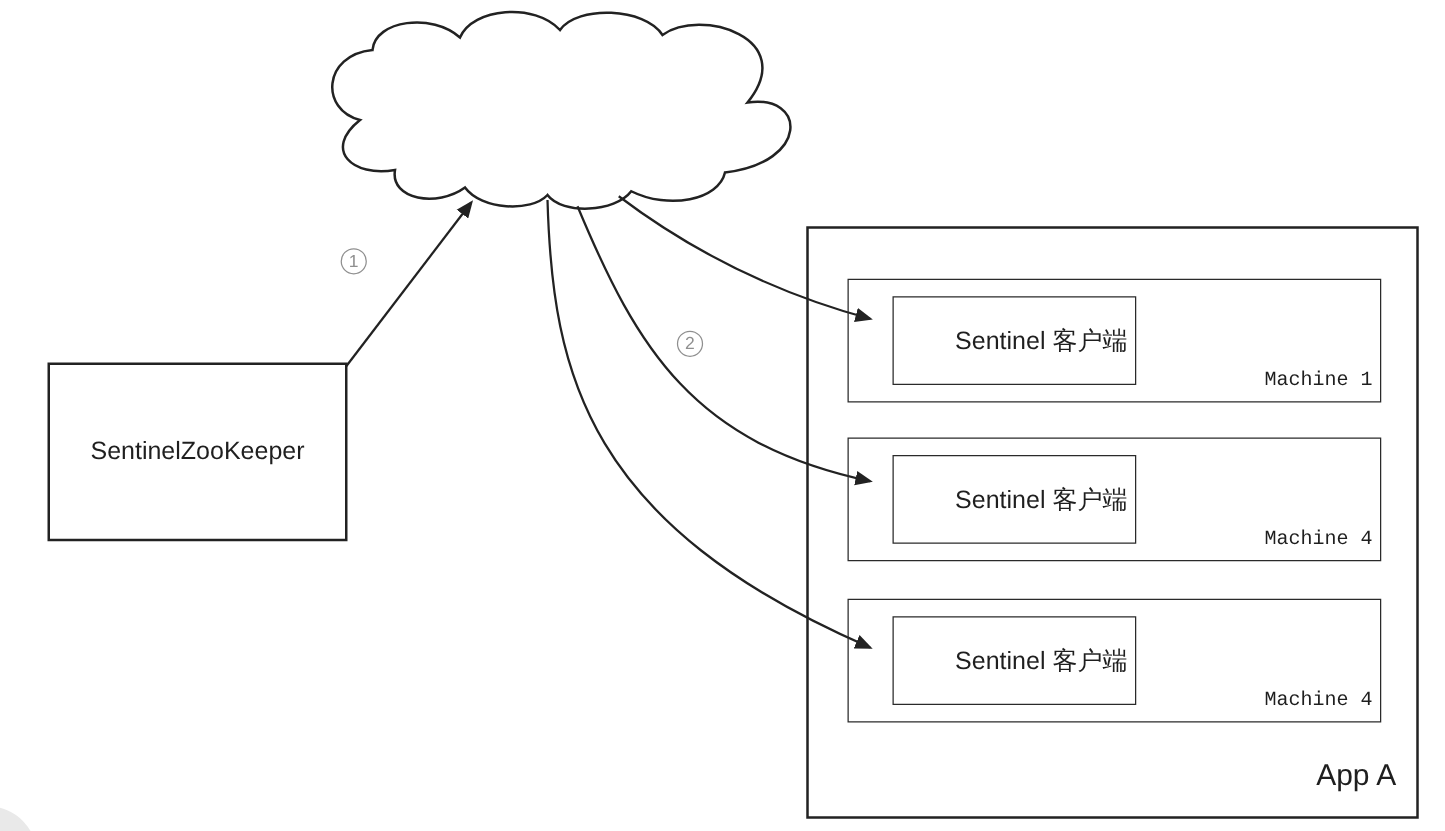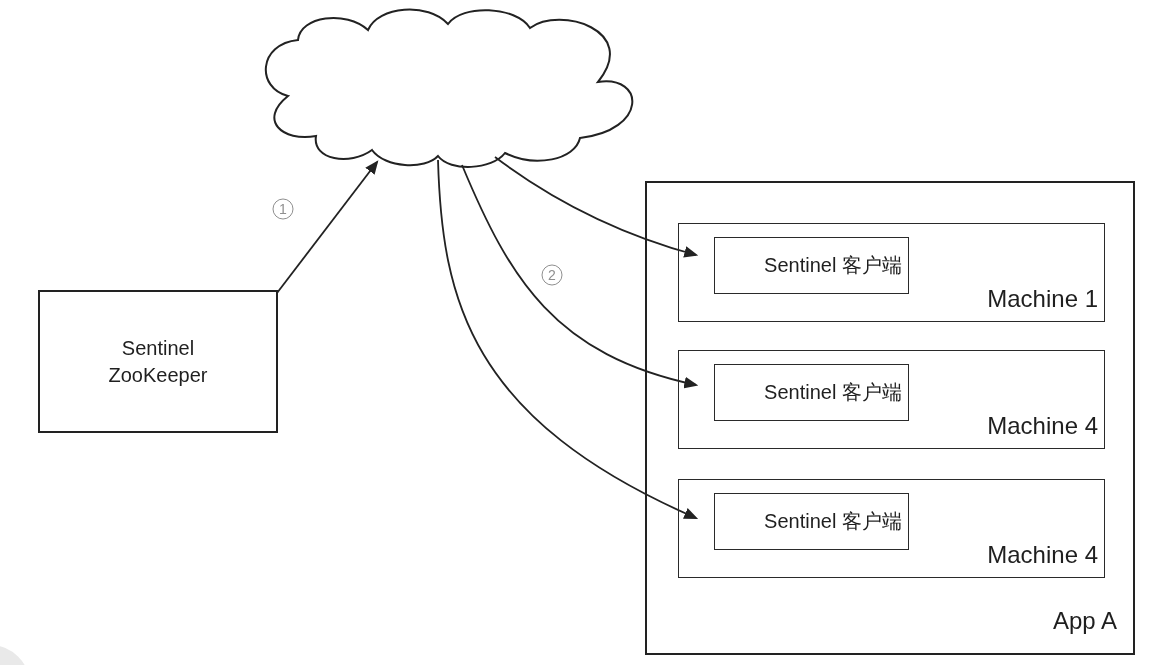--- a/index.html
+++ b/index.html
@@ -7,43 +7,43 @@
     position:relative; width:1156px; height:665px; overflow:hidden;
     background:#ffffff;
     font-family:"Liberation Sans","DejaVu Sans",sans-serif;
     color:#1f1f1f;
   }
   .layer { position:absolute; left:0; top:0; width:1156px; height:665px; }
   .box { position:absolute; box-sizing:border-box; background:transparent; }
   .dashboard {
     left:38px; top:290px; width:240px; height:143px;
     border:2px solid #222;
-    display:flex; flex-direction:column; align-items:center; justify-content:center;
+    display:flex; flex-direction:row; align-items:center; justify-content:center;
     font-size:20px; line-height:27px; text-align:center;
   }
   .app {
     left:645px; top:181px; width:490px; height:474px;
     border:2px solid #222;
   }
   .app-label {
     position:absolute; right:16px; bottom:18px;
     font-size:24px;
   }
   .machine {
     position:absolute; left:31px; width:427px; height:99px;
     border:1.5px solid #2a2a2a; box-sizing:border-box;
   }
   .machine-1 { top:40px; }
   .machine-2 { top:167px; }
   .machine-3 { top:296px; }
   .machine-label {
-    position:absolute; right:6px; bottom:8px; font-size:24px;
+    position:absolute; right:6px; bottom:8px; font-size:16px;font-family:Liberation Mono, monospace;
   }
   .client {
-    position:absolute; left:35px; top:13px; width:195px; height:57px;
+    position:absolute; left:35px; top:13px; width:195px; height:71px;
     border:1.5px solid #2a2a2a; box-sizing:border-box; background:#ffffff;
     display:flex; align-items:center; justify-content:center;
     font-size:20px; white-space:nowrap;padding-left:43px;
   }
   .cloud-label {
     position:absolute; left:447px; top:89px; transform:translate(-50%,-50%);
     text-align:center; font-size:21px; line-height:29px; white-space:nowrap;
   }
   .step-badge {
     position:absolute; width:21px; height:21px; box-sizing:border-box;

